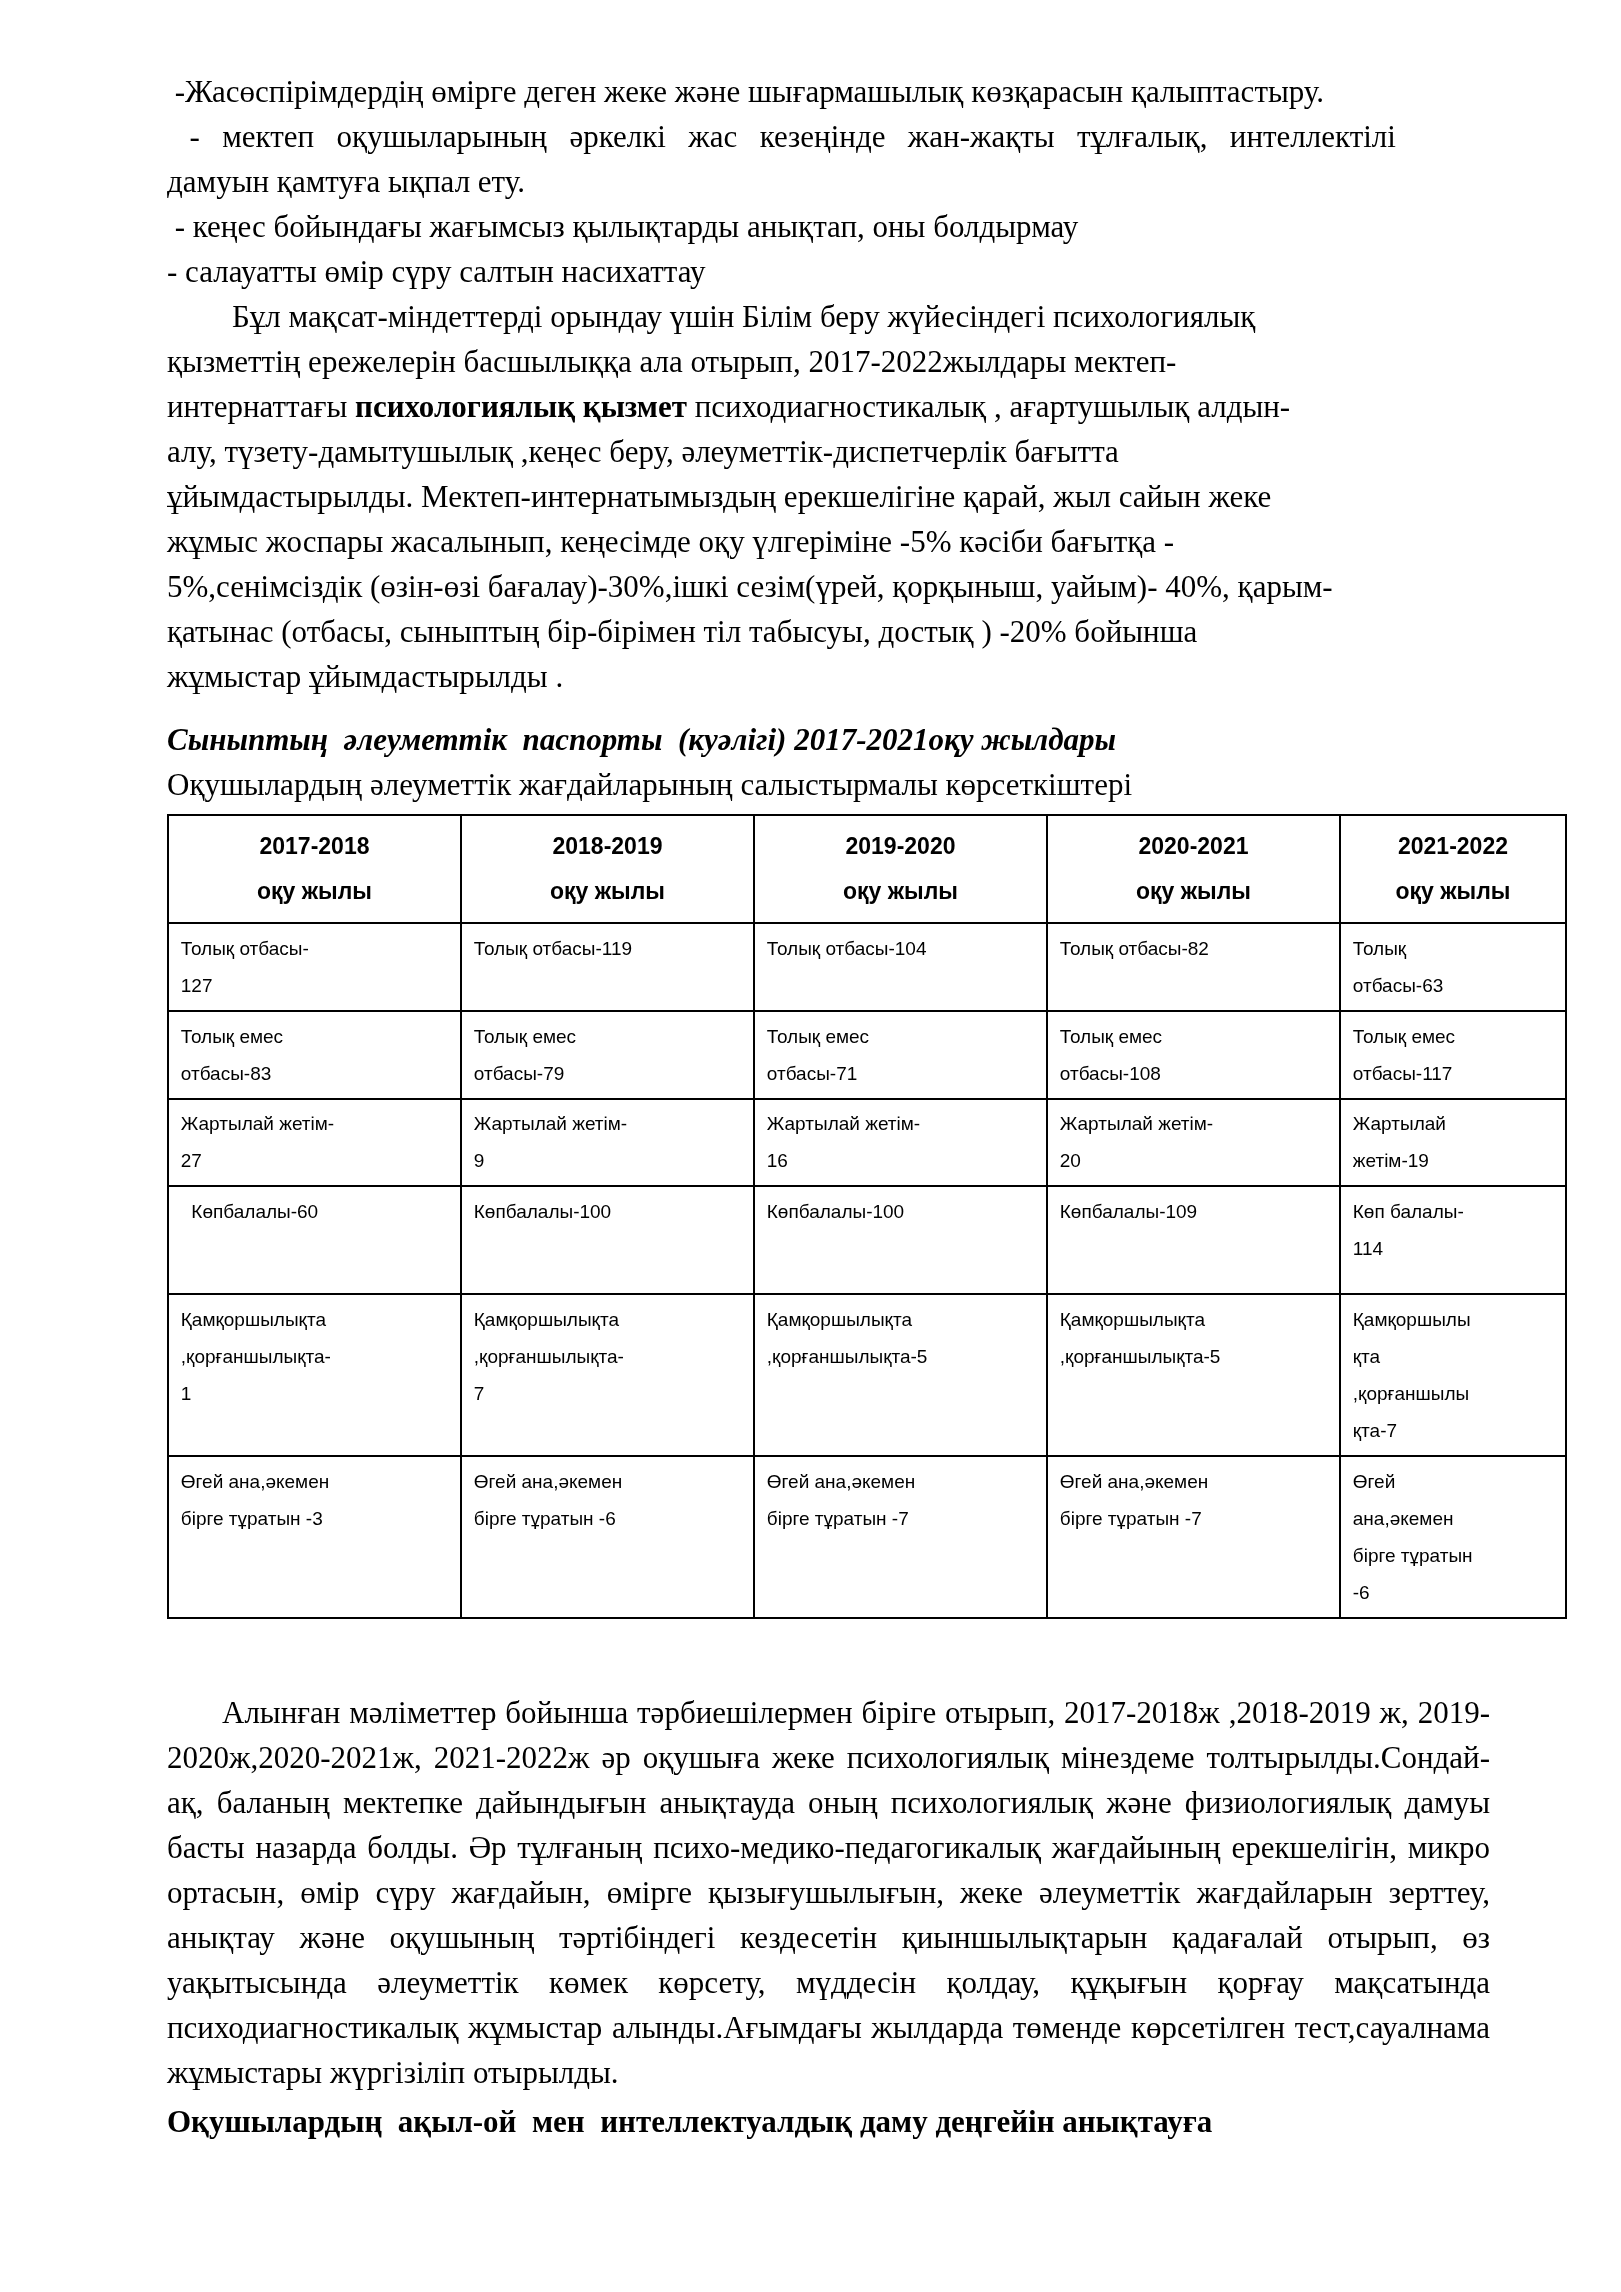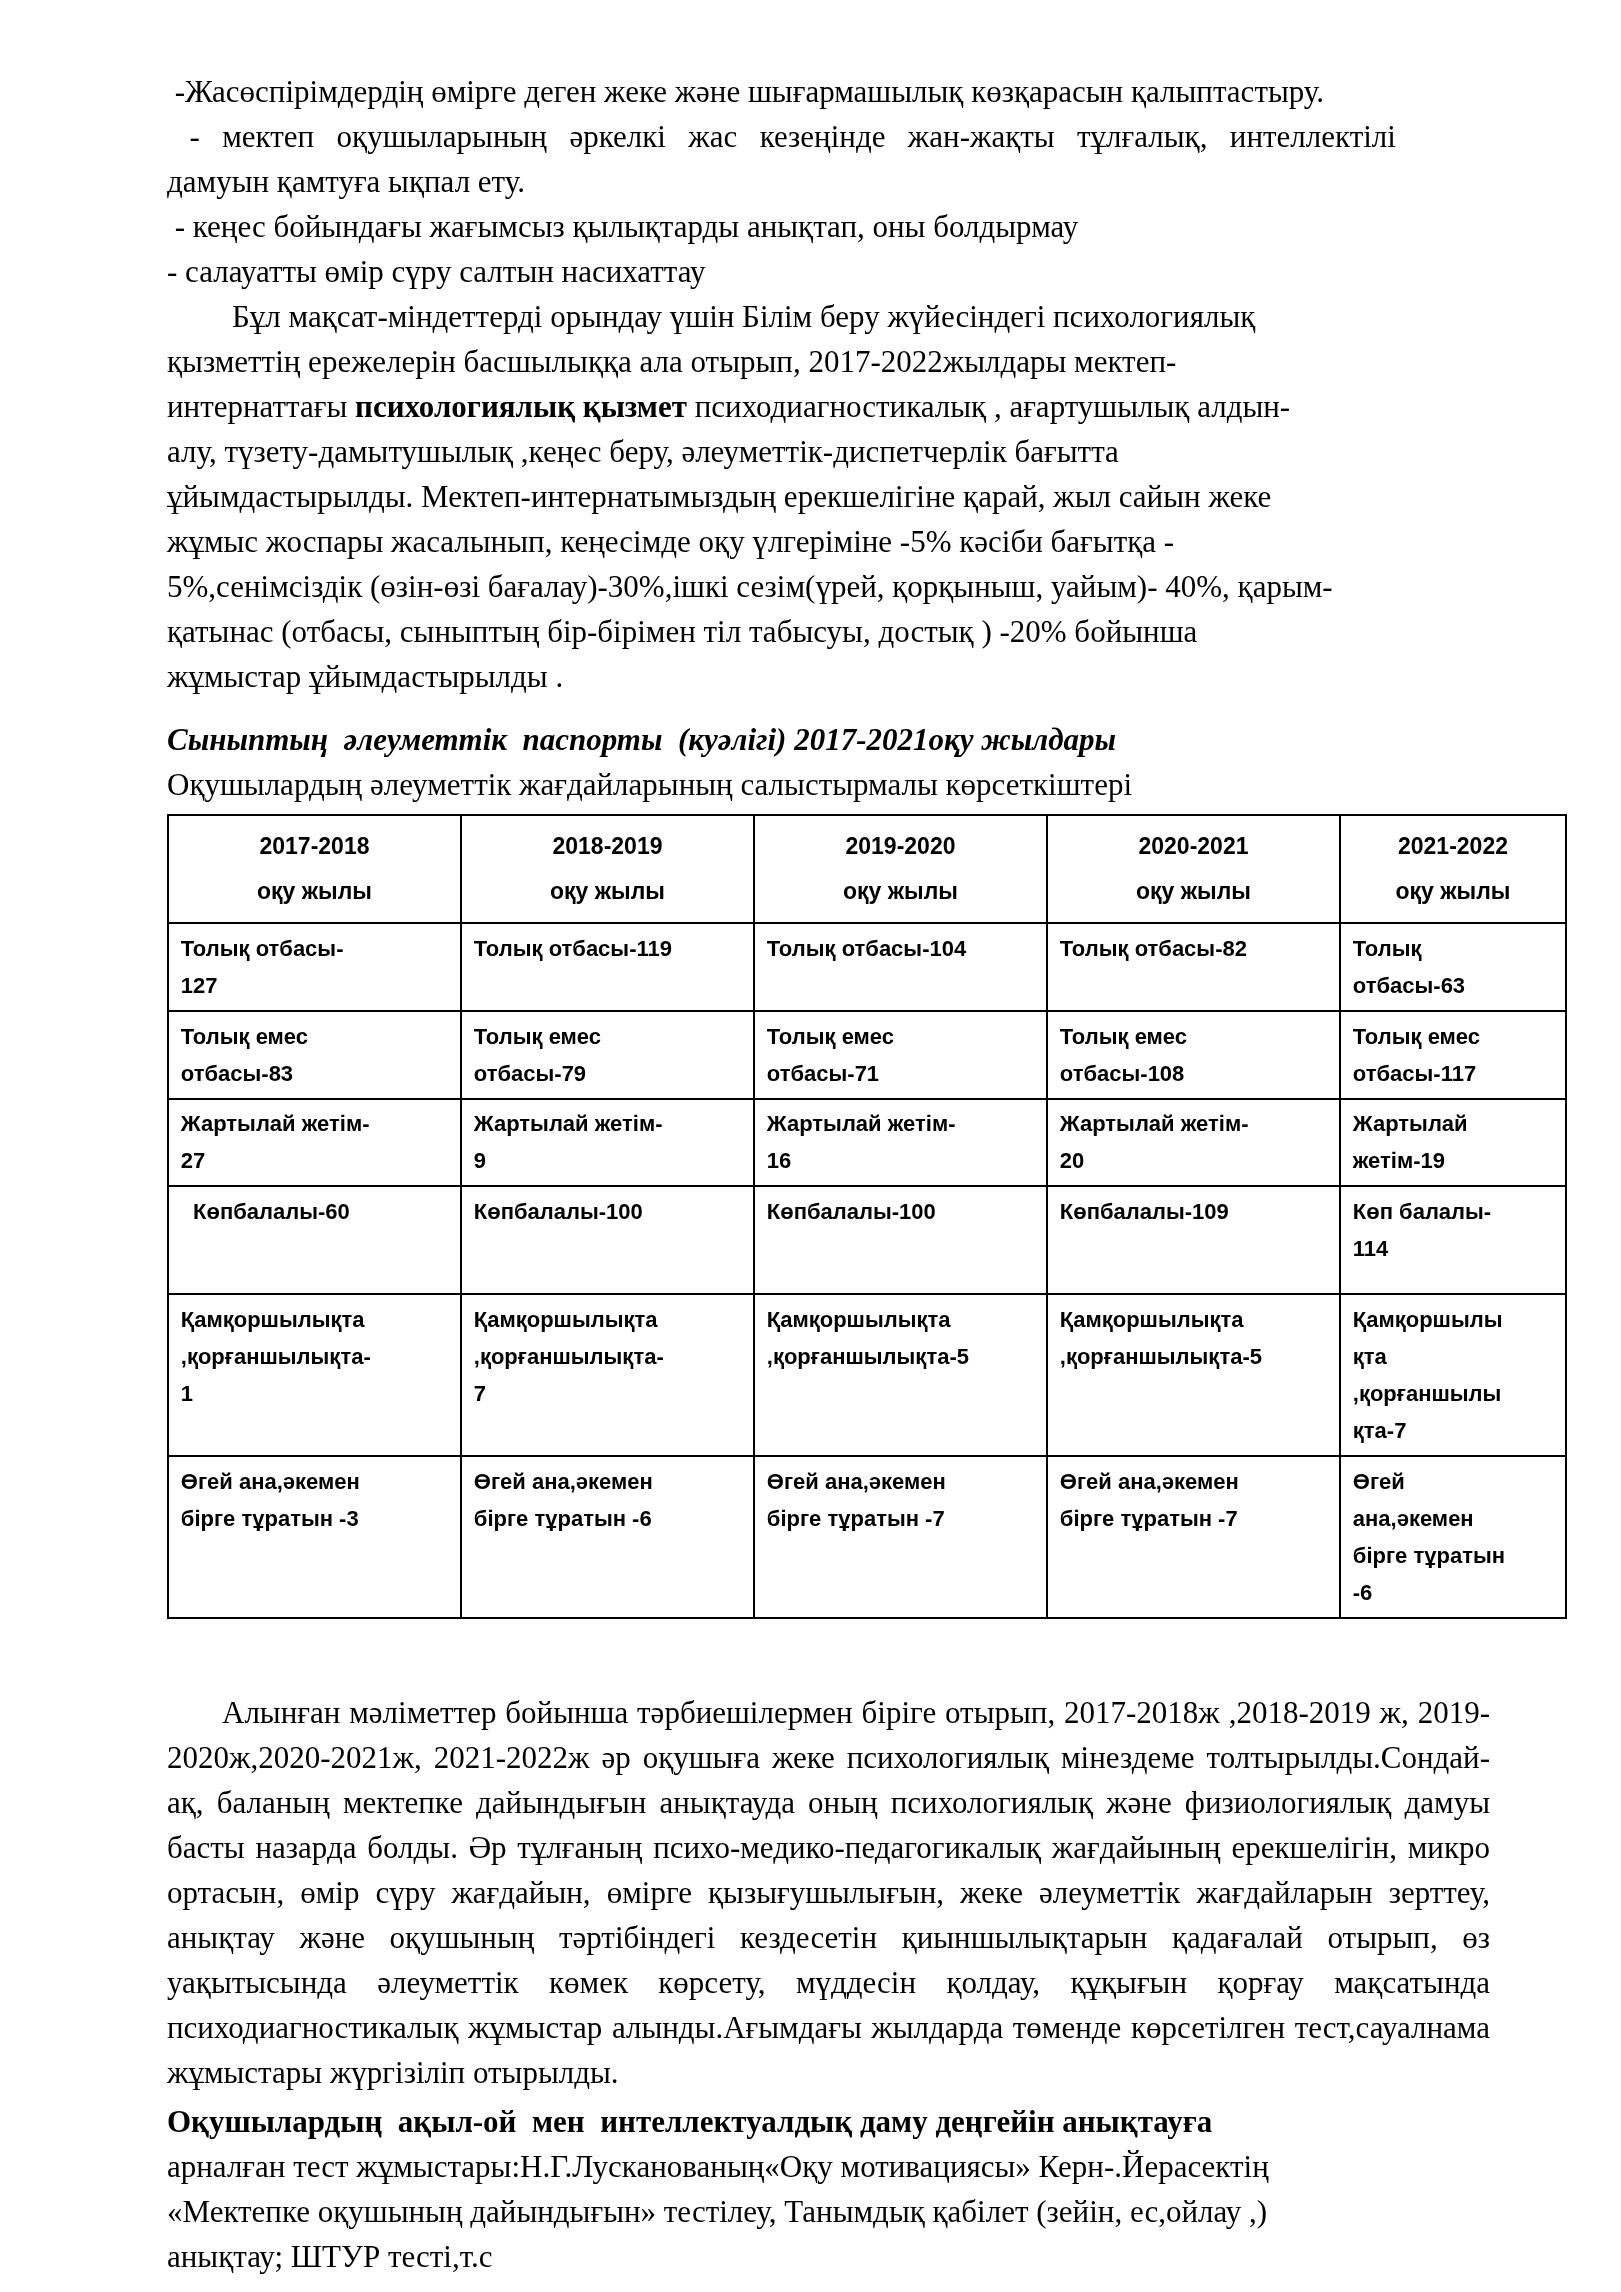--- a/index.html
+++ b/index.html
@@ -53,21 +53,21 @@
     vertical-align: top;
     white-space: pre-wrap;
     overflow: hidden;
   }
   .data-table th {
     font-size: 23px; font-weight: bold;
     line-height: 45px; text-align: center;
     padding: 7.8px 5.9px;
   }
   .data-table td {
-    font-size: 22px; font-weight: bold;
+    font-size: 19px; font-weight: normal;
     line-height: 37px; text-align: left;
     padding: 5.9px 11.8px;
   }
   .data-table tbody tr:nth-child(4) td { height: 94px; }
 
   .para-analysis {
     margin: 71px 0 0 0;
     text-align: justify;
     text-indent: 55px;
   }
@@ -201,19 +201,16 @@
 бірге тұратын
 -6</td>
       </tr>
     </tbody>
   </table>
 
   <p class="para-analysis">Алынған мәліметтер бойынша тәрбиешілермен біріге отырып, 2017-2018ж ,2018-2019 ж, 2019-2020ж,2020-2021ж, 2021-2022ж әр оқушыға жеке психологиялық мінездеме толтырылды.Сондай-ақ, баланың мектепке дайындығын анықтауда оның психологиялық және физиологиялық дамуы басты назарда болды. Әр тұлғаның психо-медико-педагогикалық жағдайының ерекшелігін, микро ортасын, өмір сүру жағдайын, өмірге қызығушылығын, жеке әлеуметтік жағдайларын зерттеу, анықтау және оқушының тәртібіндегі кездесетін қиыншылықтарын қадағалай отырып, өз уақытысында әлеуметтік көмек көрсету, мүддесін қолдау, құқығын қорғау мақсатында психодиагностикалық жұмыстар алынды.Ағымдағы жылдарда төменде көрсетілген тест,сауалнама жұмыстары жүргізіліп отырылды.</p>
 
   <p class="closing">
     <span class="closing-bold">Оқушылардың  ақыл-ой  мен  интеллектуалдық даму деңгейін анықтауға</span>
-    <span class="closing-rest">арналған тест жұмыстары:Н.Г.Лусканованың«Оқу мотивациясы» Керн-.Йерасектің
-«Мектепке оқушының дайындығын» тестілеу, Танымдық қабілет  (зейін, ес,ойлау ,)
-анықтау; ШТУР тесті,т.с</span>
   </p>
 
 </div>
 
 
 </body></html>

